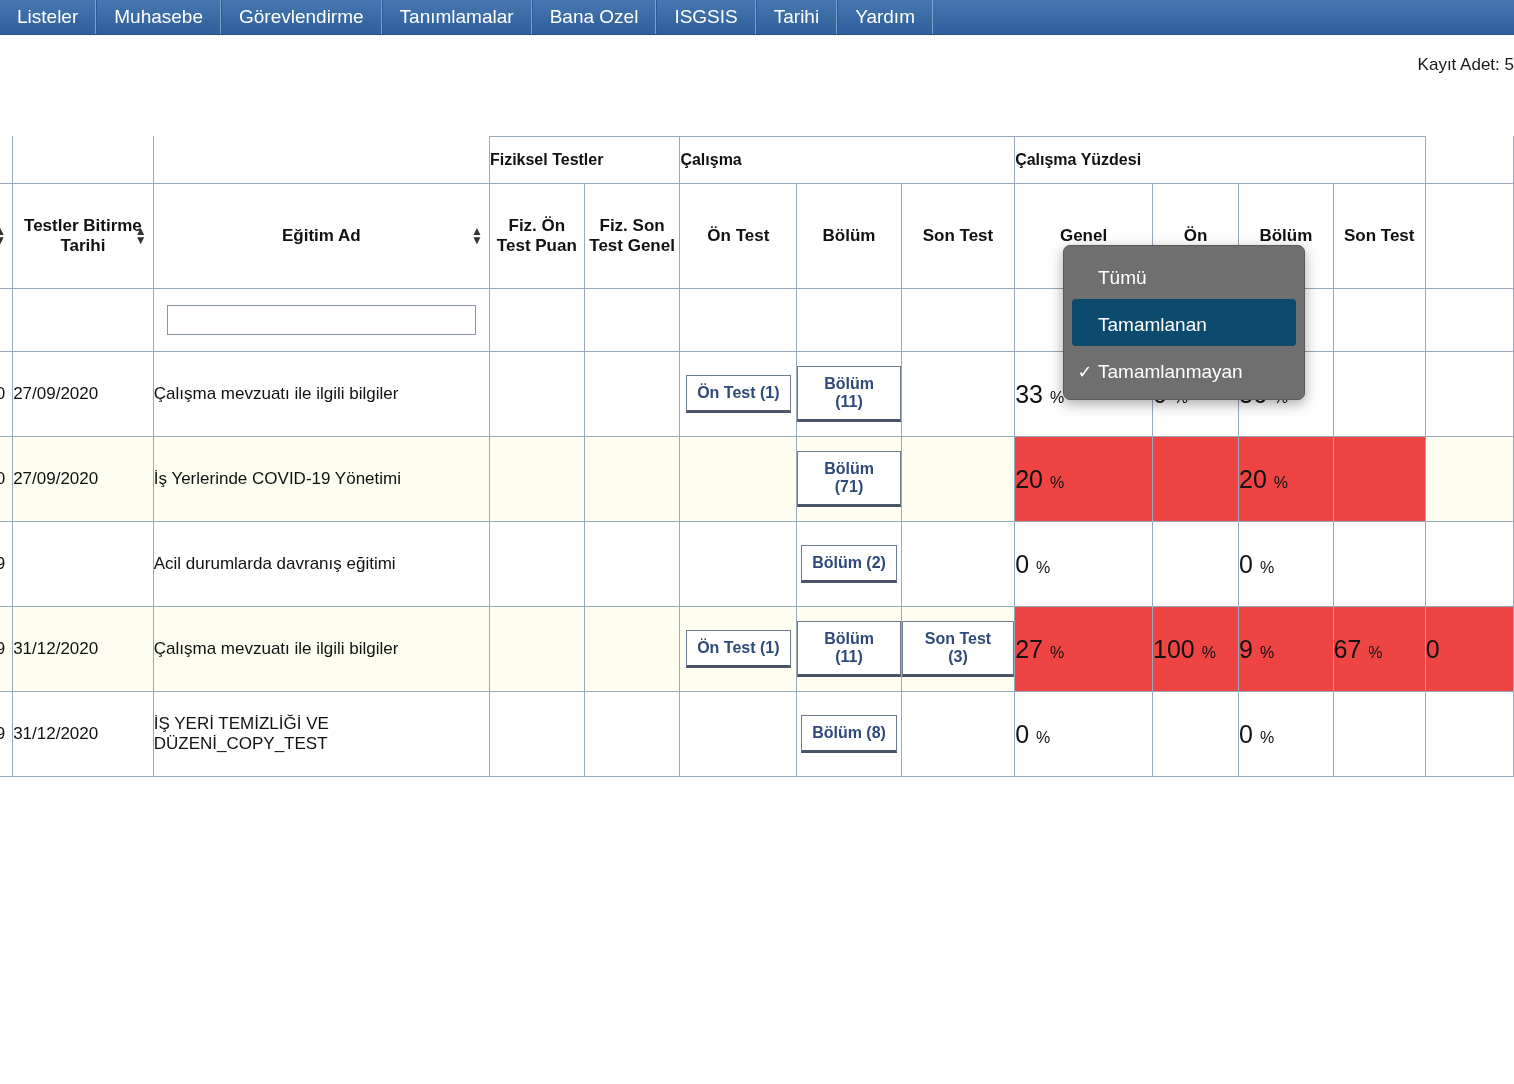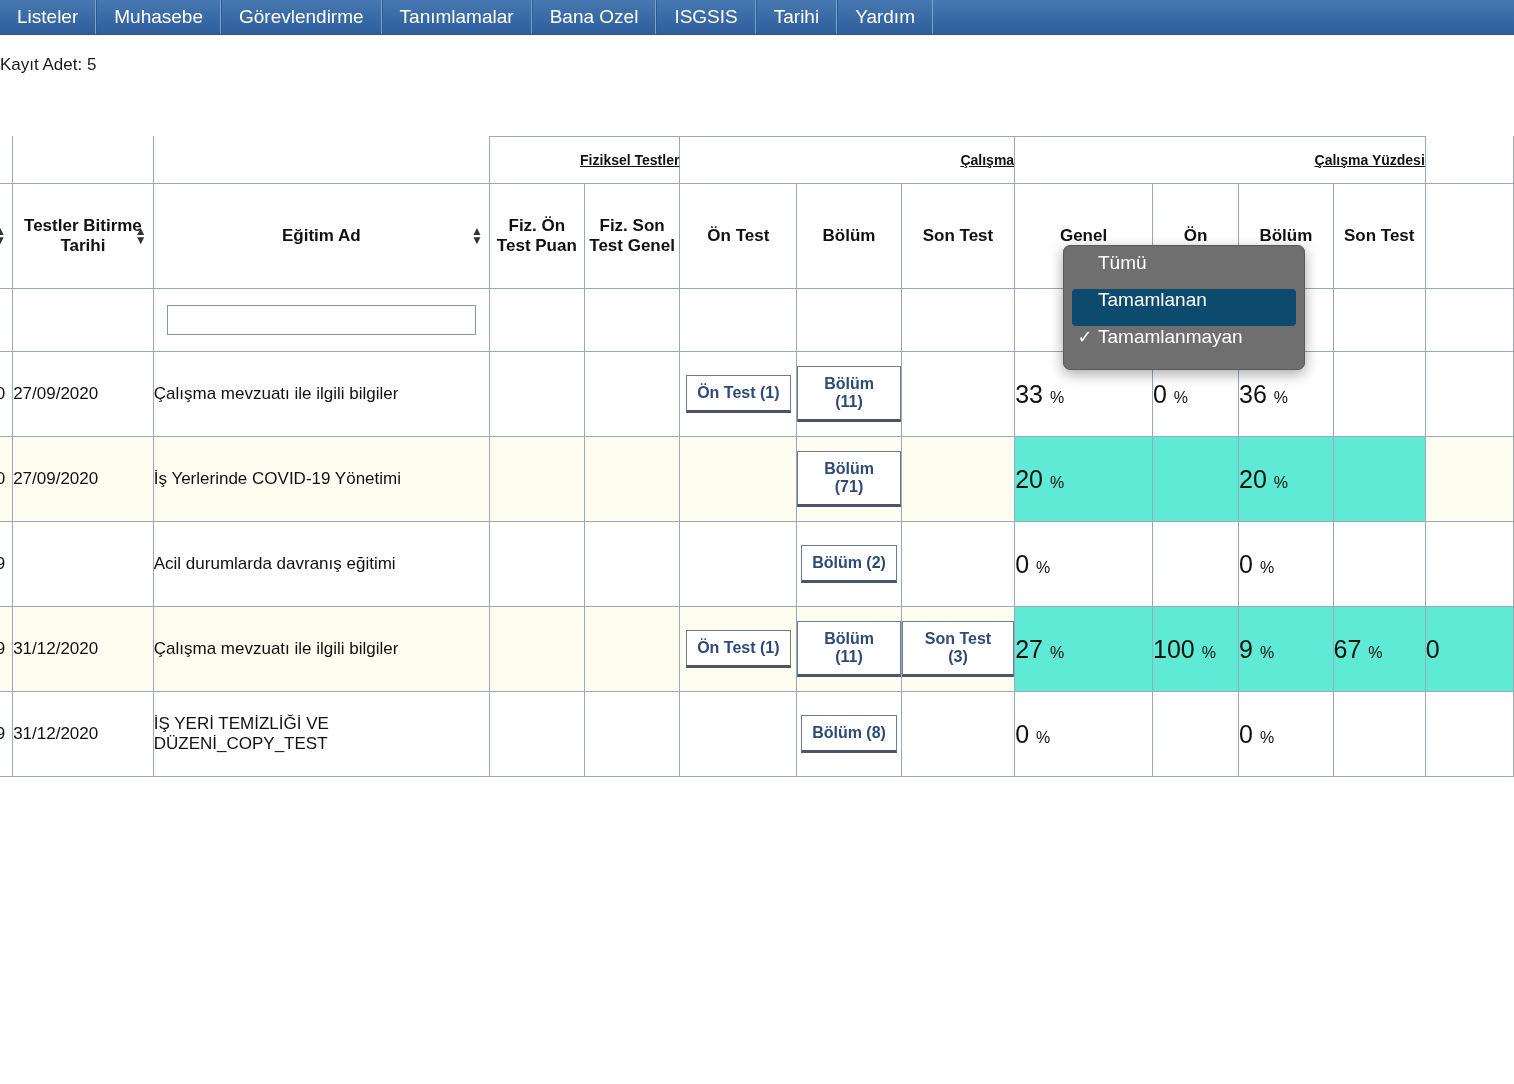--- a/index.html
+++ b/index.html
@@ -39,21 +39,21 @@
     border-left: 1px solid #2a5a95;
     box-sizing: border-box;
   }
   .nav-item:first-child { border-left: none; }
 
   
   .record-count {
     position: absolute;
     left: 0; top: 55px;
     width: 1514px;
-    text-align: left;
+    text-align: right;
     font-size: 17px;
     color: #1a1a1a;
   }
 
   
   .grid-wrap {
     position: absolute;
     left: 0;
     top: 136px;
     width: 1514px;
@@ -67,24 +67,23 @@
   }
   table.grid th, table.grid td {
     border: 1px solid #9aa8bb;
     padding: 0;
     vertical-align: middle;
     background: #ffffff;
   }
   .grp {
     background: #eef1f6;
     font-weight: bold;
-    font-size: 14px;
-    text-align: right;
+    font-size: 16px;
+    text-align: left;
     height: 46px;
-    text-decoration: underline;
   }
   .grp.blank { background: #ffffff; border-left-color: #ffffff; border-top-color:#ffffff;}
   .colhead {
     background: #eef1f6;
     font-weight: bold;
     font-size: 17px;
     height: 104px;
     padding: 6px 9px;
     vertical-align: middle;
     position: relative;
@@ -111,21 +110,21 @@
     margin: 0 auto;
     display: block;
     border: 1px solid #8894a6;
     background: #ffffff;
     font-size: 15px;
     box-sizing: border-box;
   }
 
   tr.row td { height: 84px; }
   tr.row.alt td { background: #fdfdf0; }
-  tr.row.alt td.pct { background: #5eead4; margin-top: 41px; }
+  tr.row.alt td.pct { background: #ef4444; margin-top: 41px; }
 
   .cell-text { padding: 4px 10px; line-height: 1.2; }
   .cell-center { text-align: center; }
 
   .pct { font-size: 25px; padding-left: 10px; line-height: 1.15; }
   .pct .sm { font-size: 16px; }
 
   .badge {
     display: inline-block;
     border: 1px solid #6e7b8c;
@@ -150,24 +149,24 @@
     background: #6f6f6f;
     border: 1px solid #5a5a5a;
     border-radius: 7px;
     box-shadow: 0 4px 14px rgba(0,0,0,0.35);
     padding: 6px 0;
     z-index: 40;
   }
   .dd-item {
     height: 37px;
     display: flex;
-    align-items: flex-start;
+    align-items: flex-end;
     color: #ffffff;
     font-size: 19px;
-    padding: 0 10px 0 8px;
+    padding: 0 10px 10px 8px;
   }
   .dd-item.sel {
     background: #0c4a6e;
     margin: 0 8px;
     border-radius: 4px;
     padding-left: 0;
   }
   .dd-item .check {
     width: 26px;
     text-align: center;

